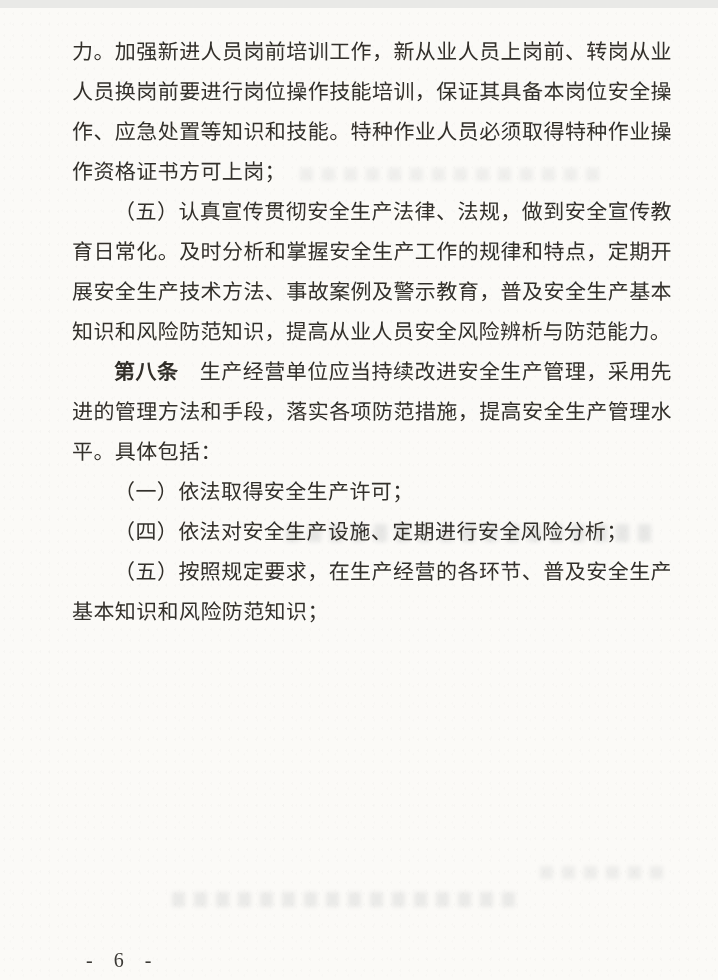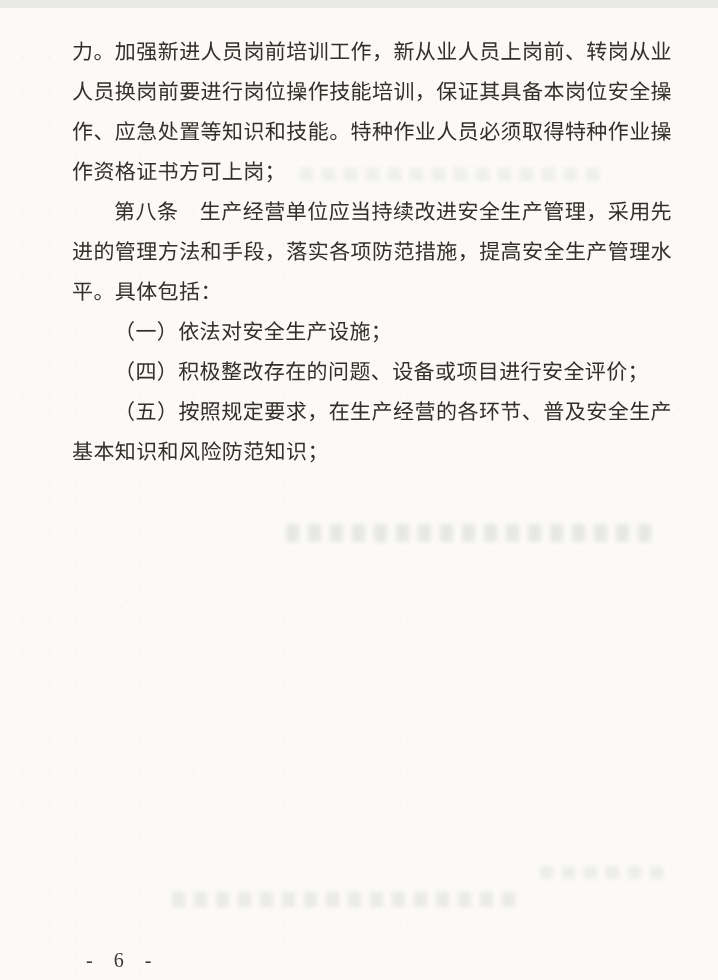--- a/index.html
+++ b/index.html
@@ -55,21 +55,21 @@
     text-justify: inter-ideograph;
   }
   .para {
     margin: 0;
     text-indent: 2em;
   }
   .para.no-indent {
     text-indent: 0;
   }
   .para b {
-    font-weight: normal;
+    font-weight: bold;
     font-family: "Liberation Sans", "DejaVu Sans", sans-serif;
   }
   .footer {
     position: absolute;
     left: 86px;
     top: 941px;
     color: #3c3a36;
     font-size: 20px;
     letter-spacing: 8px;
     font-family: "Liberation Serif", "DejaVu Serif", serif;
@@ -80,20 +80,21 @@
 
 <div class="page">
   <div class="noise"></div>
   <div class="smudge s1"></div>
   <div class="smudge s2"></div>
   <div class="smudge s3"></div>
   <div class="smudge s4"></div>
 
   <div class="content">
       <p class="para no-indent"><span>力。加强新进人员岗前培训工作，新从业人员上岗前、转岗从业人员换岗前要进行岗位操作技能培训，保证其具备本岗位安全操作、应急处置等知识和技能。特种作业人员必须取得特种作业操作资格证书方可上岗；</span></p>
+      <p class="para"><span>（五）认真宣传贯彻安全生产法律、法规，做到安全宣传教育日常化。及时分析和掌握安全生产工作的规律和特点，定期开展安全生产技术方法、事故案例及警示教育，普及安全生产基本知识和风险防范知识，提高从业人员安全风险辨析与防范能力。</span></p>
       <p class="para"><b>第八条</b><span>　生产经营单位应当持续改进安全生产管理，采用先进的管理方法和手段，落实各项防范措施，提高安全生产管理水平。具体包括：</span></p>
-      <p class="para"><span>（一）依法对安全生产设施；</span></p>
-      <p class="para"><span>（四）积极整改存在的问题、设备或项目进行安全评价；</span></p>
+      <p class="para"><span>（一）依法取得安全生产许可；</span></p>
+      <p class="para"><span>（四）依法对安全生产设施、定期进行安全风险分析；</span></p>
       <p class="para"><span>（五）按照规定要求，在生产经营的各环节、普及安全生产基本知识和风险防范知识；</span></p>
     </div>
 
   <div class="footer">- 6 -</div>
 </div>
 
 </body></html>

